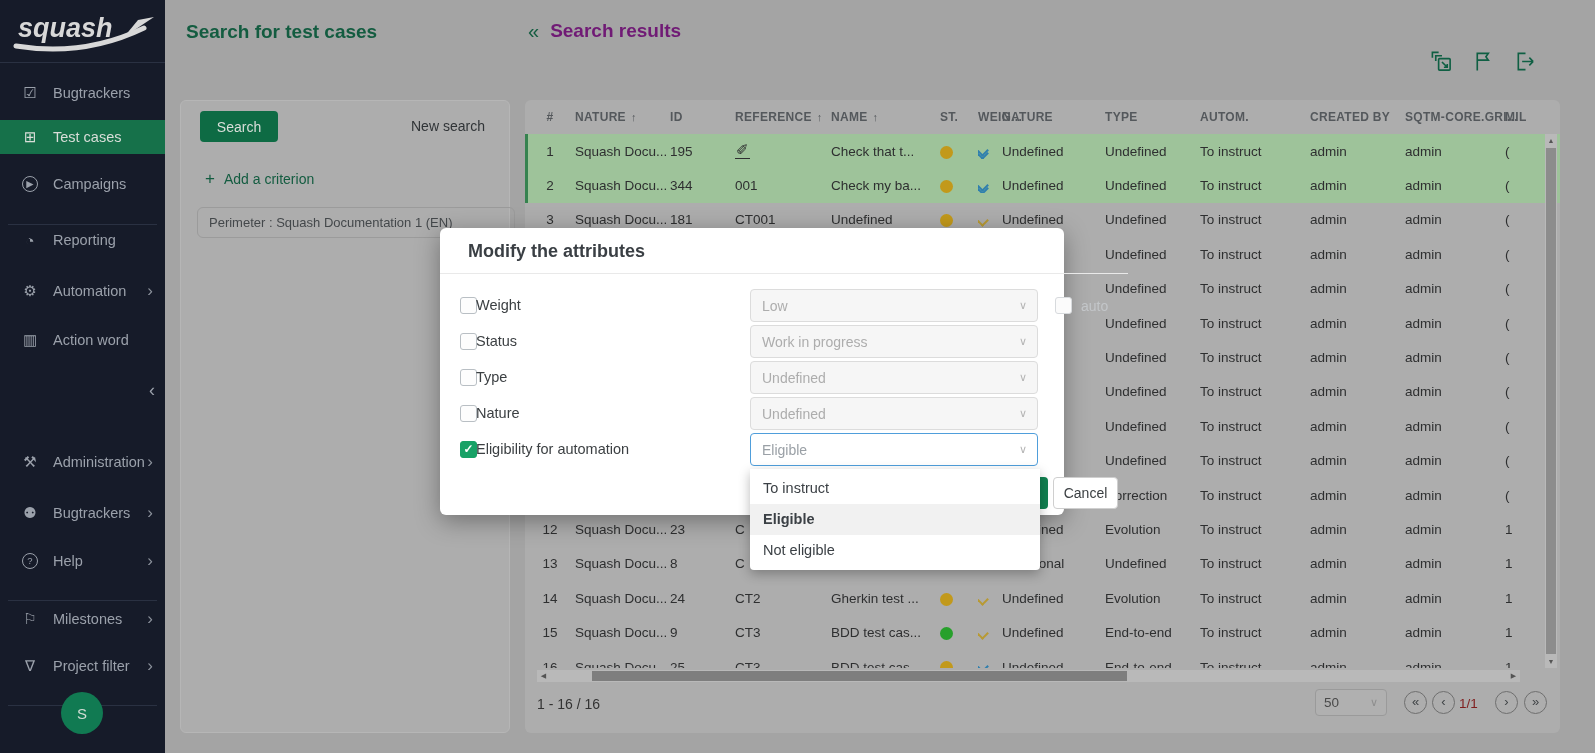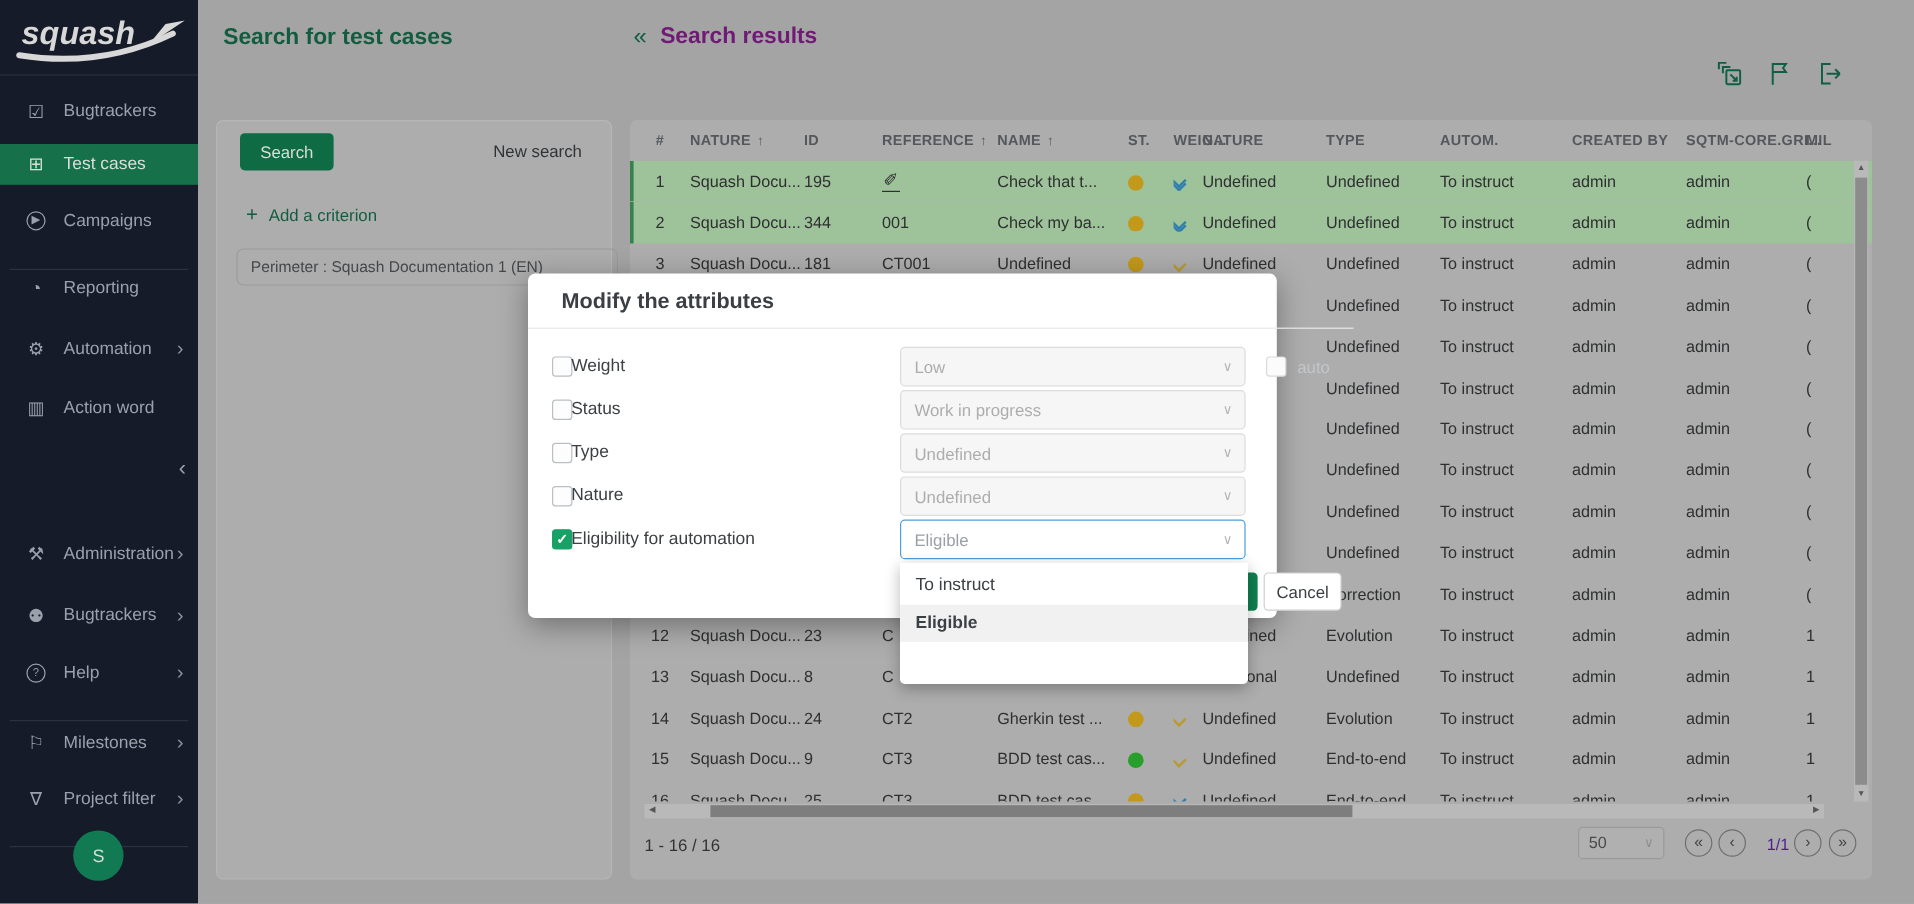--- a/index.html
+++ b/index.html
@@ -64,21 +64,21 @@
   #hscroll { position:absolute; left:12px; top:570px; width:983px; height:12px; background:#b9b9b9; }
   #hscroll .sb-btn { position:absolute; top:0; width:13px; height:12px; font-size:7px; color:#555; text-align:center; line-height:12px; }
   #hscroll .thumb { position:absolute; left:55px; top:1px; width:535px; height:10px; background:#7e7e7e; }
 
   
   #tfoot { position:absolute; left:0; top:582px; width:1035px; height:51px; }
   #range { position:absolute; left:12px; top:14px; font-size:14px; color:#333; }
   #pagesize { position:absolute; left:790px; top:7px; width:72px; height:27px; border:1px solid #9a9a9a; border-radius:4px; background:#b0b0b0; font-size:13.5px; color:#4a4a4a; display:flex; align-items:center; justify-content:space-between; padding:0 8px; cursor:pointer; }
   #pagesize .sel-chev { color:#8e8e8e; font-size:11px; }
   .pgbtn { position:absolute; top:9px; width:23px; height:23px; border:1.5px solid #6f6f6f; border-radius:50%; color:#3f4346; font-size:13px; text-align:center; line-height:20px; cursor:pointer; }
-  #pg-indicator { position:absolute; left:934px; top:14px; width:32px; text-align:right; font-size:13.5px; color:#4c1d95; }
+  #pg-indicator { position:absolute; left:934px; top:14px; width:32px; text-align:left; font-size:13.5px; color:#7f1d1d; }
 
   
   #modal { position:absolute; left:440px; top:228px; width:624px; height:287px; background:#ffffff; border-radius:6px; box-shadow:0 6px 24px rgba(0,0,0,.35); z-index:60; }
   #modal-title { position:absolute; left:28px; top:13px; font-size:18px; font-weight:bold; color:#3a3f44; }
   #modal-div { position:absolute; left:0; top:45px; width:688px; height:1px; background:#e9e9e9; }
   .mrow { position:absolute; left:0; width:688px; height:33px; }
   .cbx { position:absolute; left:20px; top:8px; width:17px; height:17px; border:1.5px solid #b9bfc4; border-radius:3px; background:#fdfdfd; cursor:pointer; font-size:12px; font-weight:bold; color:#fff; text-align:center; line-height:15px; }
   .cbx.checked { background:#18a166; border-color:#18a166; }
   .mlabel { position:absolute; left:36px; top:8px; font-size:14.5px; color:#3c4043; }
   .mselect { position:absolute; left:310px; top:0; width:288px; height:33px; border:1px solid #dcdcdc; border-radius:4px; background:#f6f6f6; display:flex; align-items:center; justify-content:space-between; padding:0 10px 0 11px; cursor:pointer; }
@@ -578,13 +578,14 @@
 
   </div>
     </div>
   <button id="confirm-btn" data-name="confirm-button"></button>
   <button id="cancel-btn" data-name="cancel-button">Cancel</button>
 </div>
 
 <div id="dropdown" data-name="eligibility-dropdown-panel">
     <div class="opt" data-name="dropdown-option-to-instruct">To instruct</div>
     <div class="opt selected" data-name="dropdown-option-eligible">Eligible</div>
+    <div class="opt" data-name="dropdown-option-not-eligible">Not eligible</div>
   </div>
 
 </body></html>

